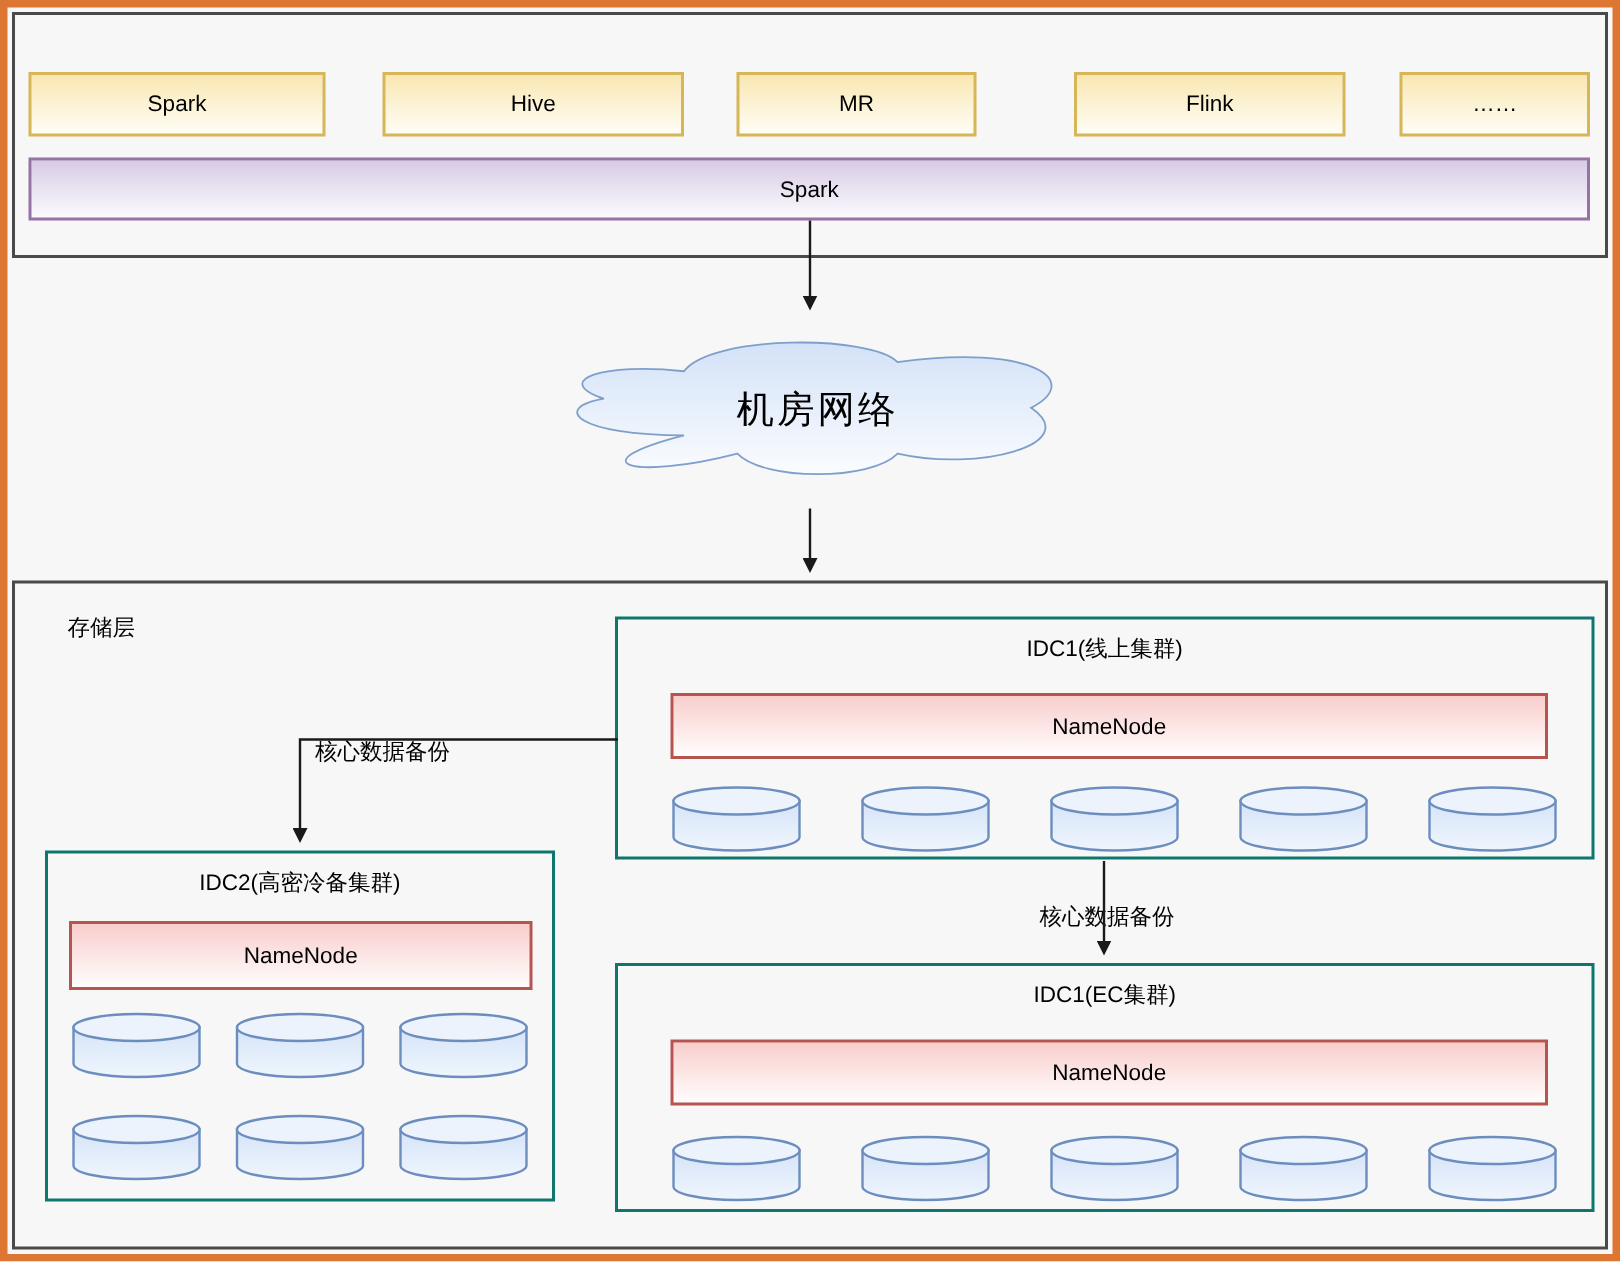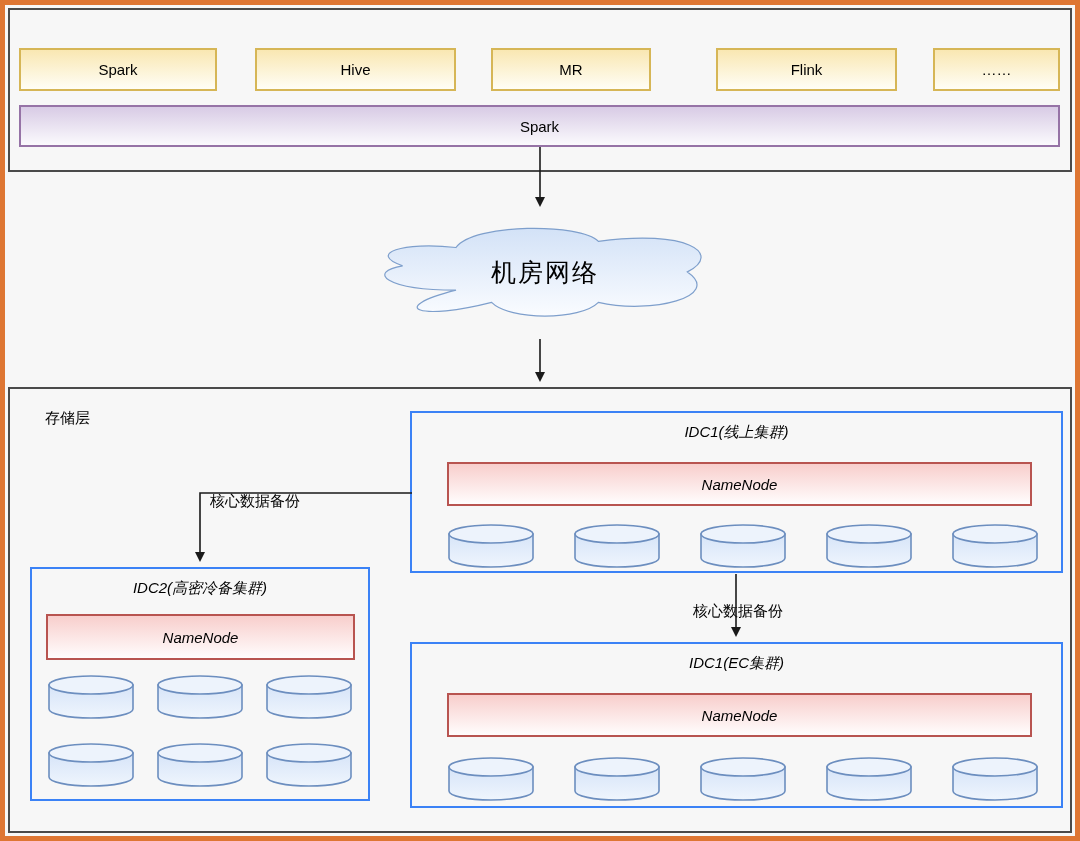--- a/index.html
+++ b/index.html
@@ -6,21 +6,21 @@
   body{font-family:"Liberation Sans","DejaVu Sans",sans-serif;color:#000;}
   .canvas{position:relative;width:1080px;height:841px;box-sizing:border-box;
           border:5px solid #DE7633;background:#F7F7F7;overflow:hidden;}
   .abs{position:absolute;box-sizing:border-box;}
   .frame{border:2px solid #4A4A4A;background:transparent;}
   .layer-title{font-size:15px;text-align:center;}
   .engine{border:2px solid #D6B656;background:linear-gradient(#F9E7B2,#FFFEF6);
           display:flex;align-items:center;justify-content:center;font-size:15px;}
   .yarn{border:2px solid #9673A6;background:linear-gradient(#D8CBE5,#FBFAFD);
         display:flex;align-items:center;justify-content:center;font-size:15px;}
-  .cluster{border:2px solid #3b82f6;background:transparent;font-style:italic;}
+  .cluster{border:2px solid #0f766e;background:transparent;}
   .cluster-title{position:absolute;top:10px;left:0;right:0;text-align:center;font-size:15px;}
   .namenode{position:absolute;border:2px solid #B85450;background:linear-gradient(#F8CECC,#FFFDFD);
             display:flex;align-items:center;justify-content:center;font-size:15px;}
   .cyl-row{position:absolute;display:flex;justify-content:space-between;
            flex-wrap:wrap;row-gap:22px;align-content:flex-start;}
   .cyl{width:88px;height:46px;}
   .cloud-label{position:absolute;left:0;right:0;top:0;bottom:12px;display:flex;
                align-items:center;justify-content:center;font-size:25px;letter-spacing:2px;}
   .edge-label{position:absolute;font-size:15px;white-space:nowrap;}
   .edge-label.masked{background:#F7F7F7;padding:0 3px;transform:translateX(-50%);}

